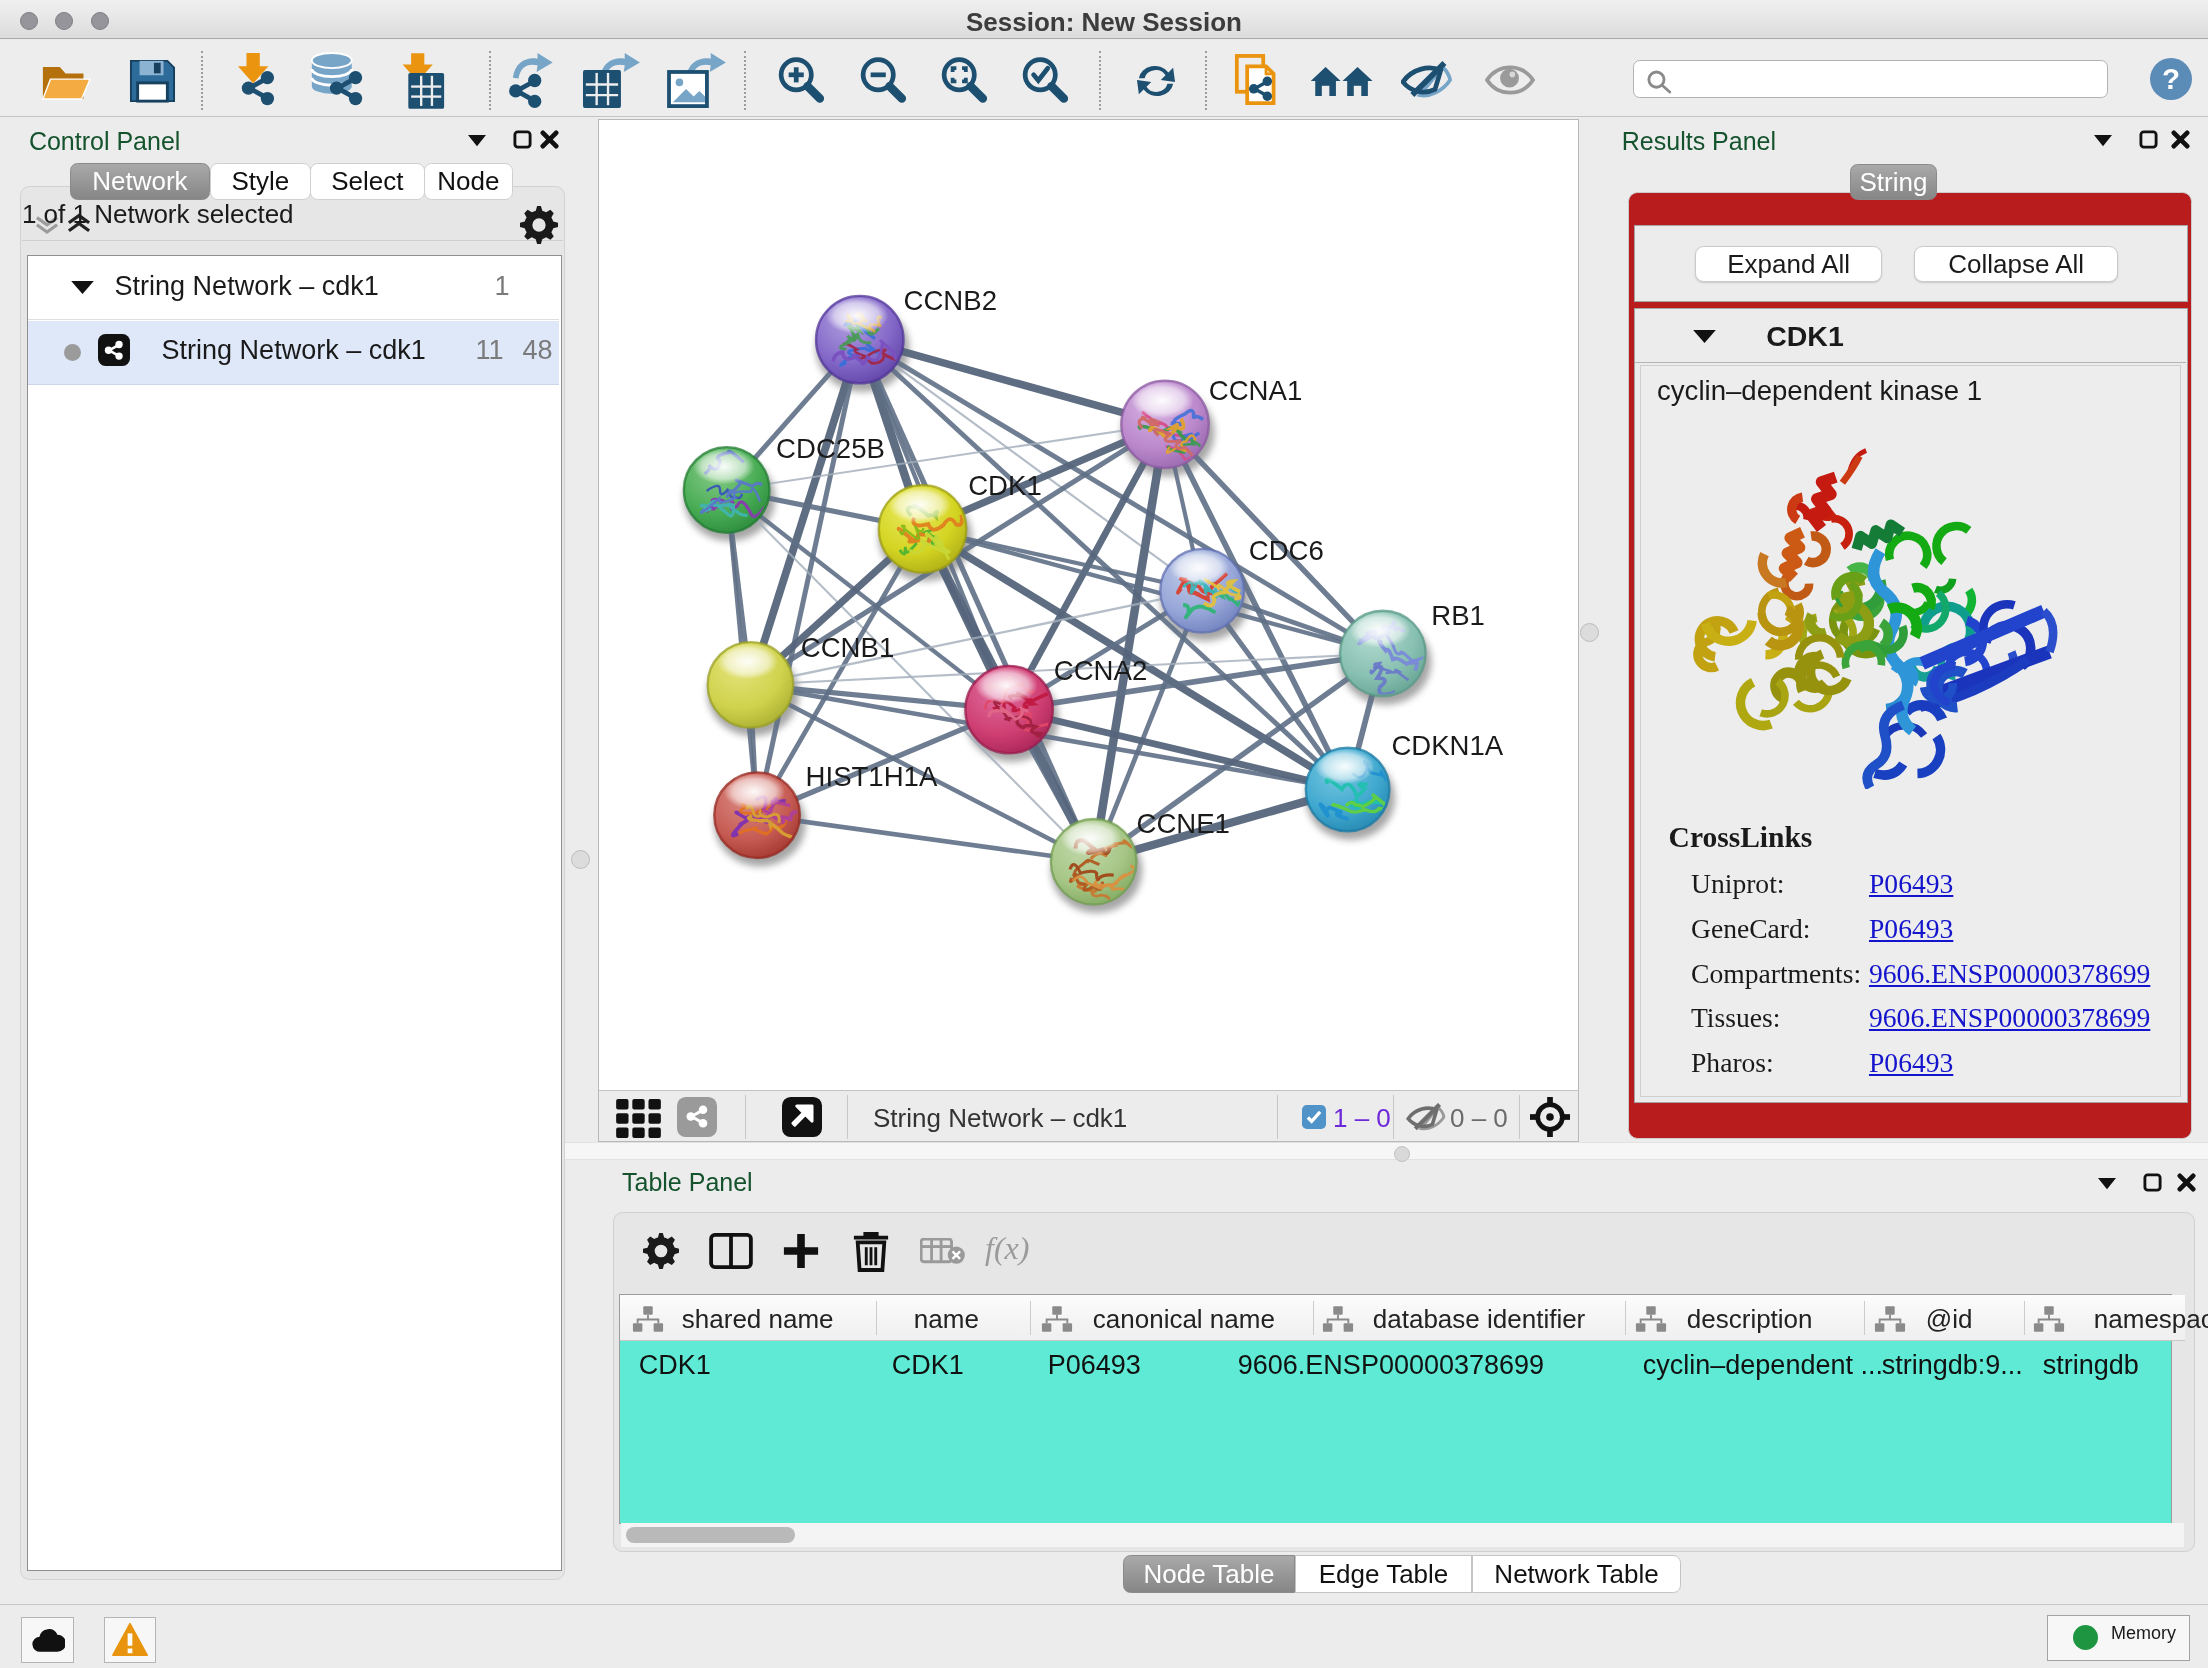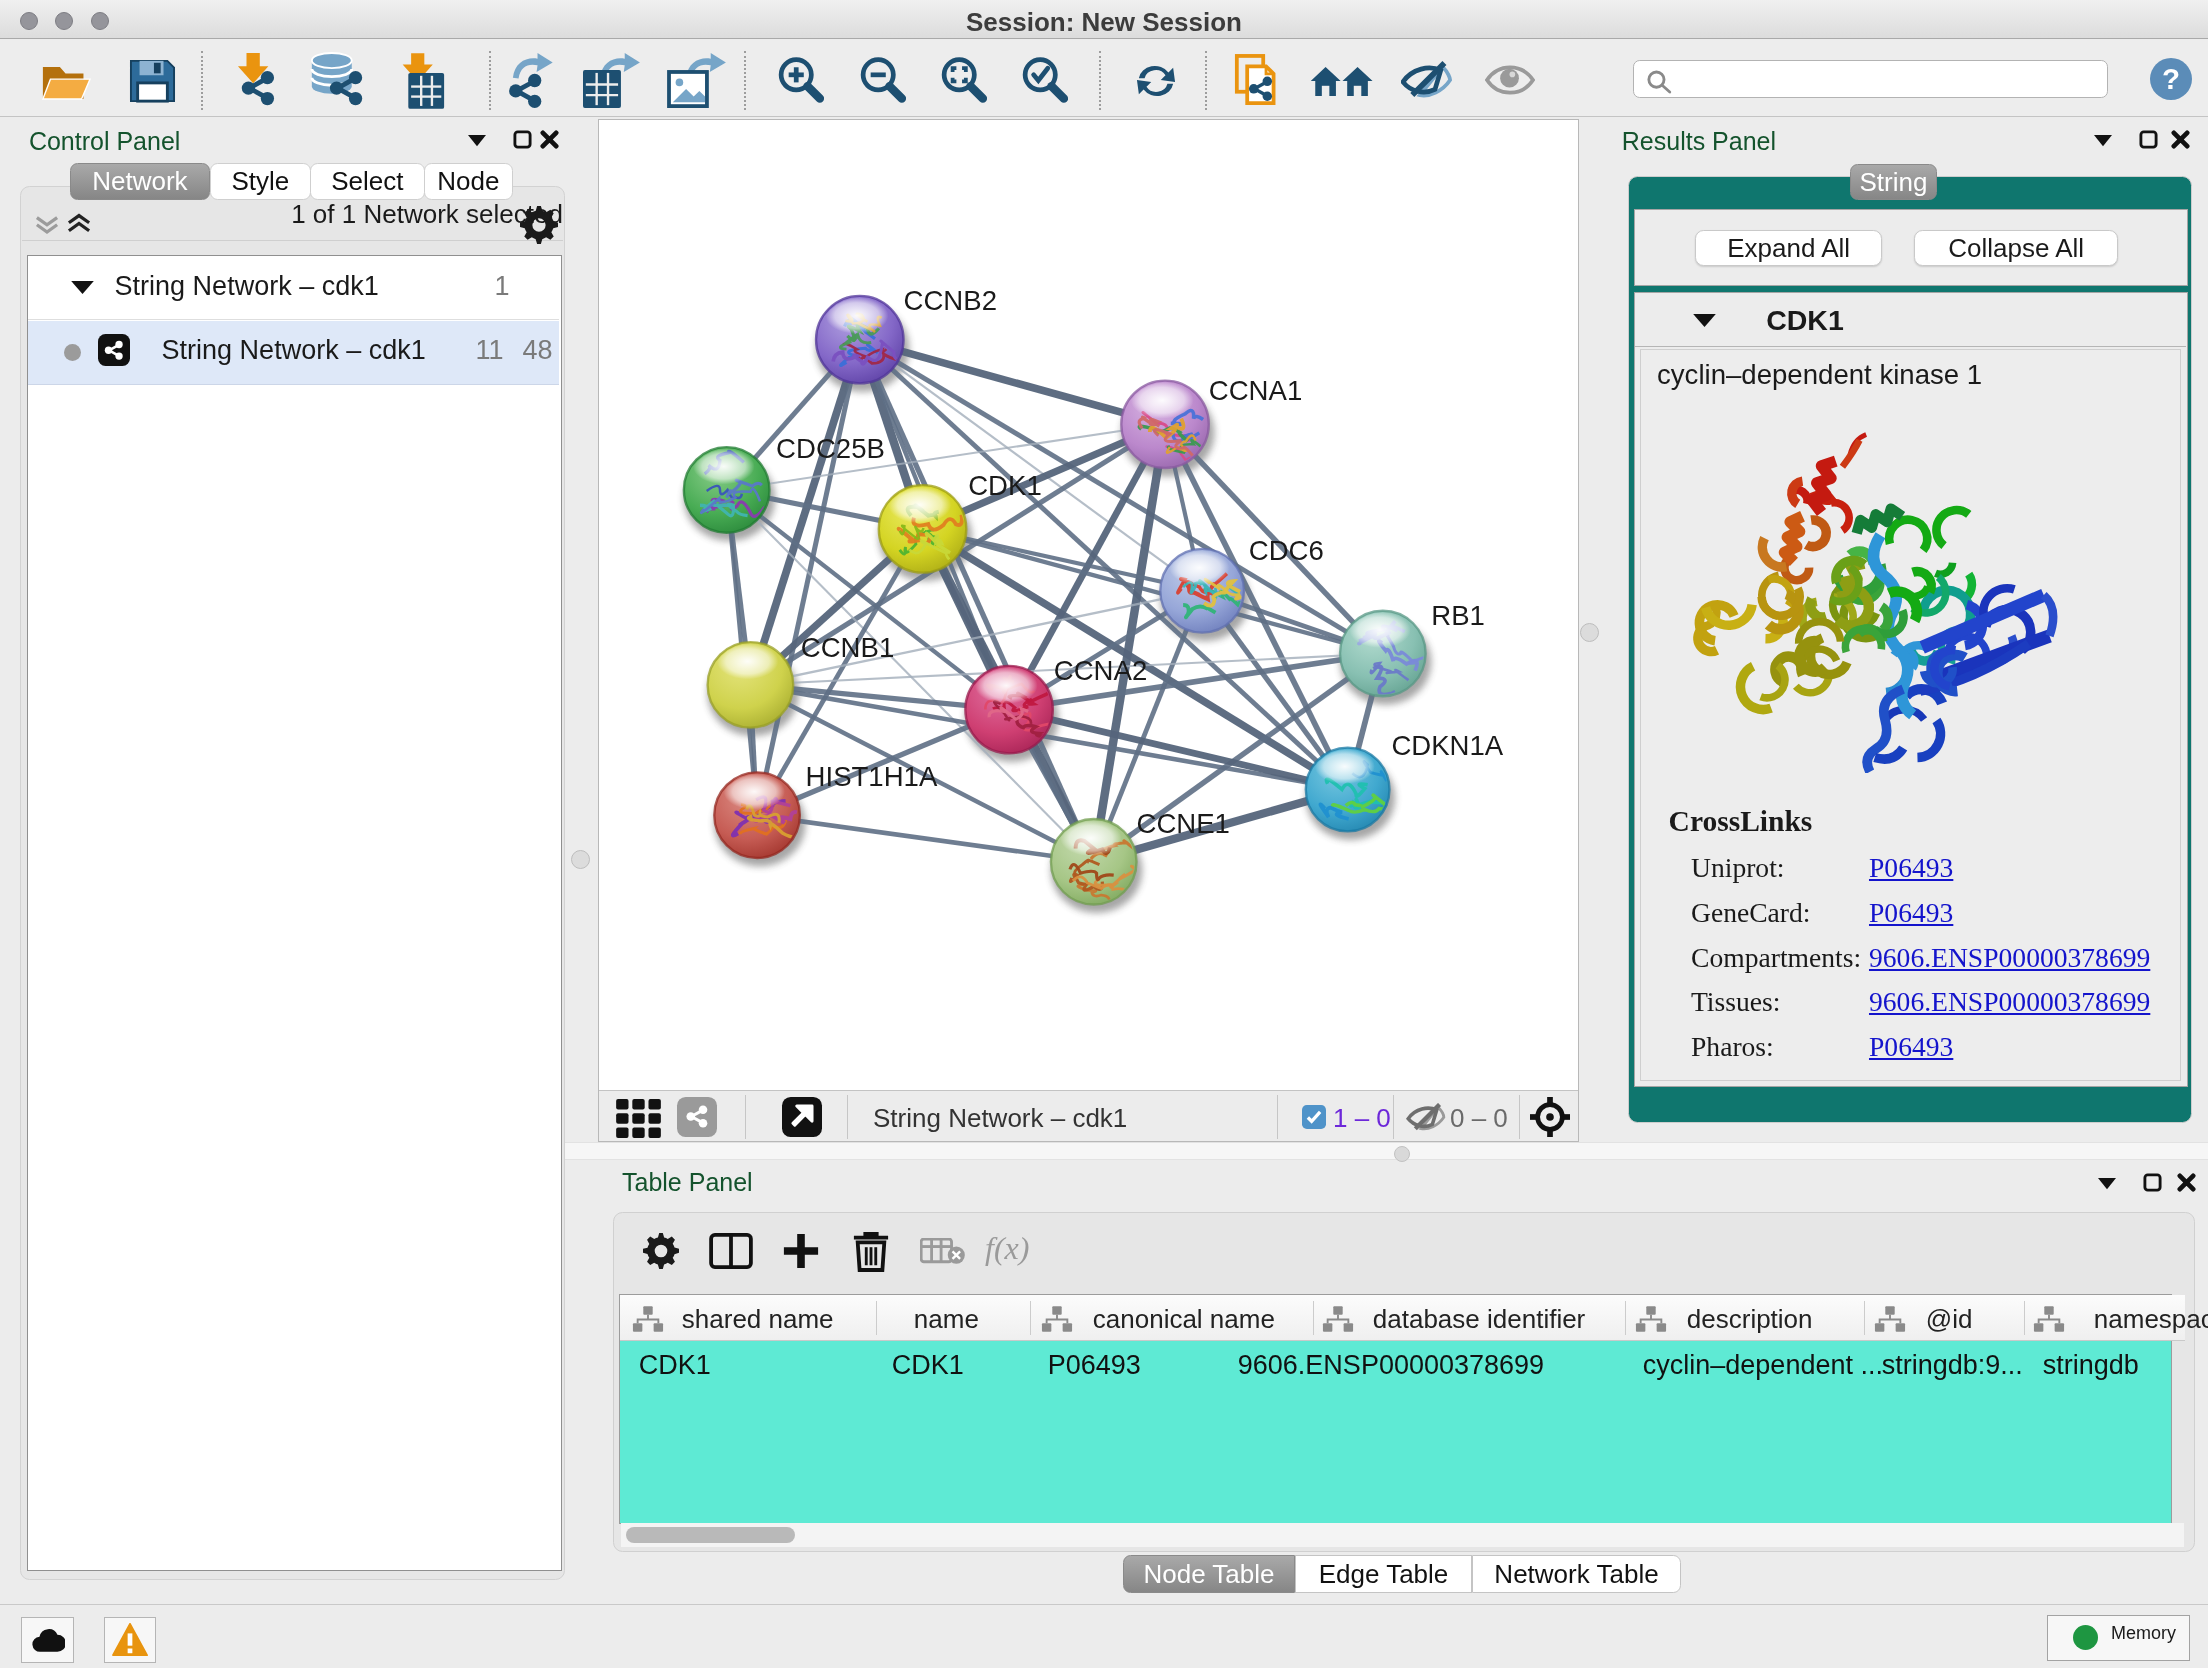--- a/index.html
+++ b/index.html
@@ -24,21 +24,21 @@
 #ctrlbox{position:absolute;left:18px;top:67px;width:545px;height:1394px;background:#e6e6e6;border:1px solid #d2d2d2;border-radius:9.5px}
 #ctrlsub{position:absolute;left:1px;top:1px;width:541px;height:53px;border-bottom:1px solid #cfcfcf;font-size:26px}
 #netlist{position:absolute;left:5.7px;top:68px;width:535px;height:1316px;background:#fff;border:1.9px solid #8f8f8f}
 .nrow{position:absolute;left:0;width:531px;height:64px;font-size:27px}
 
 #canvas{left:598px;top:119px;width:981px;height:1023px;background:#fff;border:1px solid #b8b8b8}
 #cstatus{position:absolute;left:0;top:970px;width:979px;height:51px;background:#ececec;border-top:1px solid #c3c3c3;font-size:26px;color:#333}
 .ssep{position:absolute;top:3.8px;height:44px;width:0;border-left:1px solid #c6c6c6}
 
 #results{left:1617px;top:119px;width:592px;height:1461px;background:#ececec}
-#resbox{position:absolute;left:11.4px;top:57px;width:564px;height:947px;background:#0f766e;border:1px solid #cdcdcd;border-radius:9.5px}
+#resbox{position:absolute;left:11.4px;top:73px;width:564px;height:947px;background:#b91c1c;border:1px solid #cdcdcd;border-radius:9.5px}
 #expbox{position:absolute;left:4.8px;top:32px;width:554px;height:77px;background:#ececec;border:1.9px solid #a5a5a5}
 .btn{position:absolute;top:20px;height:36px;background:#fff;border:1px solid #c9c9c9;border-radius:8.6px;font-size:26px;text-align:center;line-height:34px;box-shadow:0 1px 1.9px rgba(0,0,0,.15)}
 #cdkbox{position:absolute;left:4.8px;top:115px;width:554px;height:795px;background:#ececec;border:1.9px solid #a5a5a5}
 #cdkhead{position:absolute;left:0;top:0;width:551px;height:54px;border-bottom:1px solid #b5b5b5;background:#ececec}
 #cdkcontent{position:absolute;left:4.8px;top:56px;width:541px;height:732px;background:#ededed;border:1px solid #cfcfcf;font-family:"Liberation Serif",serif}
 
 #hsplit{left:565px;top:1142px;width:1644px;height:18px;background:#f6f6f6;border-top:1px solid #e2e2e2;border-bottom:1px solid #e2e2e2}
 #tablepanel{left:613px;top:1212px;width:1582px;height:340px;background:#e6e6e6;border:1px solid #d0d0d0;border-radius:9.5px}
 #tbl{position:absolute;left:4.8px;top:81px;width:1553px;height:230px;background:#5eead4;border:1.9px solid #9c9c9c}
 #thead{position:absolute;left:0;top:0;width:1565px;height:46px;background:linear-gradient(#fcfcfc,#efefef);border-bottom:1px solid #c9c9c9;font-size:26px;color:#222}
@@ -257,21 +257,21 @@
         </svg>
         <svg class="ic" style="left:44px;top:25px" width="26" height="21" viewBox="0 0 36 26">
           <g fill="none" stroke="#222" stroke-width="4.5">
             <path d="M4 12 L18 2 L32 12"></path>
             <path d="M4 23 L18 13 L32 23"></path>
           </g>
         </svg>
         <svg class="ic" style="left:498px;top:18px" width="38" height="38" viewBox="0 0 40 40">
           <path fill="#1a1a1a" <path="" d="M18 0 L22 0 L23.5 5 A13.5 13.5 0 0 1 27.5 6.7 L32 4 L35.5 7.5 L33 12 A13.5 13.5 0 0 1 35 16.2 L40 17.5 L40 22 L35 23.5 A13.5 13.5 0 0 1 33 27.6 L35.5 32 L32 35.5 L27.5 33 A13.5 13.5 0 0 1 23.4 35 L22 40 L18 40 L16.5 35 A13.5 13.5 0 0 1 12.4 33 L8 35.5 L4.5 32 L7 27.6 A13.5 13.5 0 0 1 5 23.4 L0 22 L0 17.5 L5 16.3 A13.5 13.5 0 0 1 7 12.2 L4.5 7.5 L8 4 L12.5 6.7 A13.5 13.5 0 0 1 16.6 5 Z M20 13 A7 7 0 1 0 20 27 A7 7 0 1 0 20 13 Z" fill-rule="evenodd"></path>
         </svg>
-      <div style="position:absolute;left:0;width:541px;text-align:right;top:10.5px">1 of 1 Network selected</div>
+      <div style="position:absolute;left:0;width:541px;text-align:left;top:10.5px">1 of 1 Network selected</div>
     </div>
     <div id="netlist">
       <div class="nrow" style="top:0;border-bottom:1px solid #dedede">
         <svg class="ic" style="left:42px;top:23px" width="25" height="17" viewBox="0 0 26 18">
             <path d="M1 2 L25 2 L13 16 Z" fill="#111"></path>
           </svg>
         <div style="position:absolute;left:87px;top:15px">String Network – cdk1</div>
         <div style="position:absolute;right:49px;top:15px;color:#7a7a7a">1</div>
       </div>
       <div class="nrow" style="top:65px;background:#dee8f8;border-bottom:1px solid #ccd6e8">

